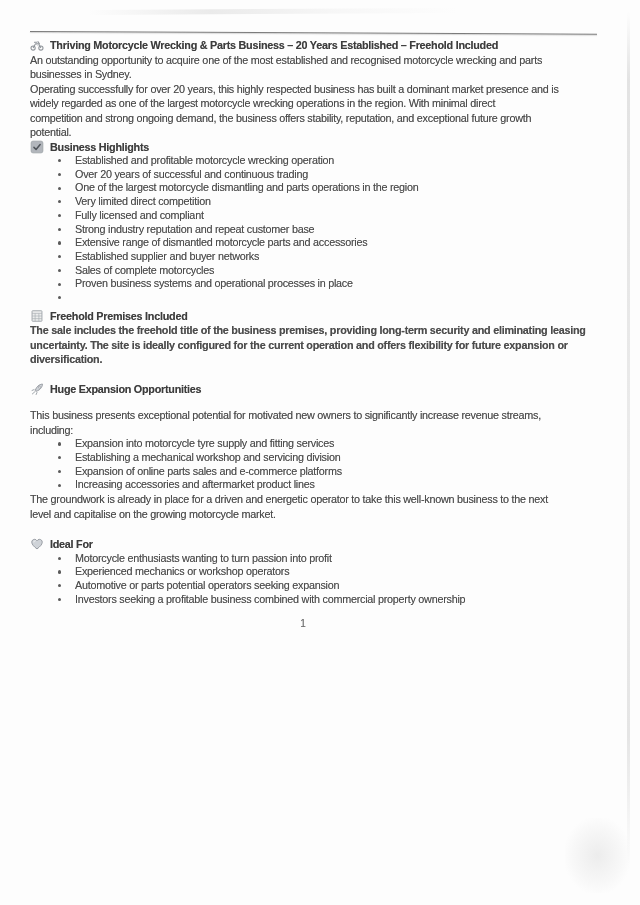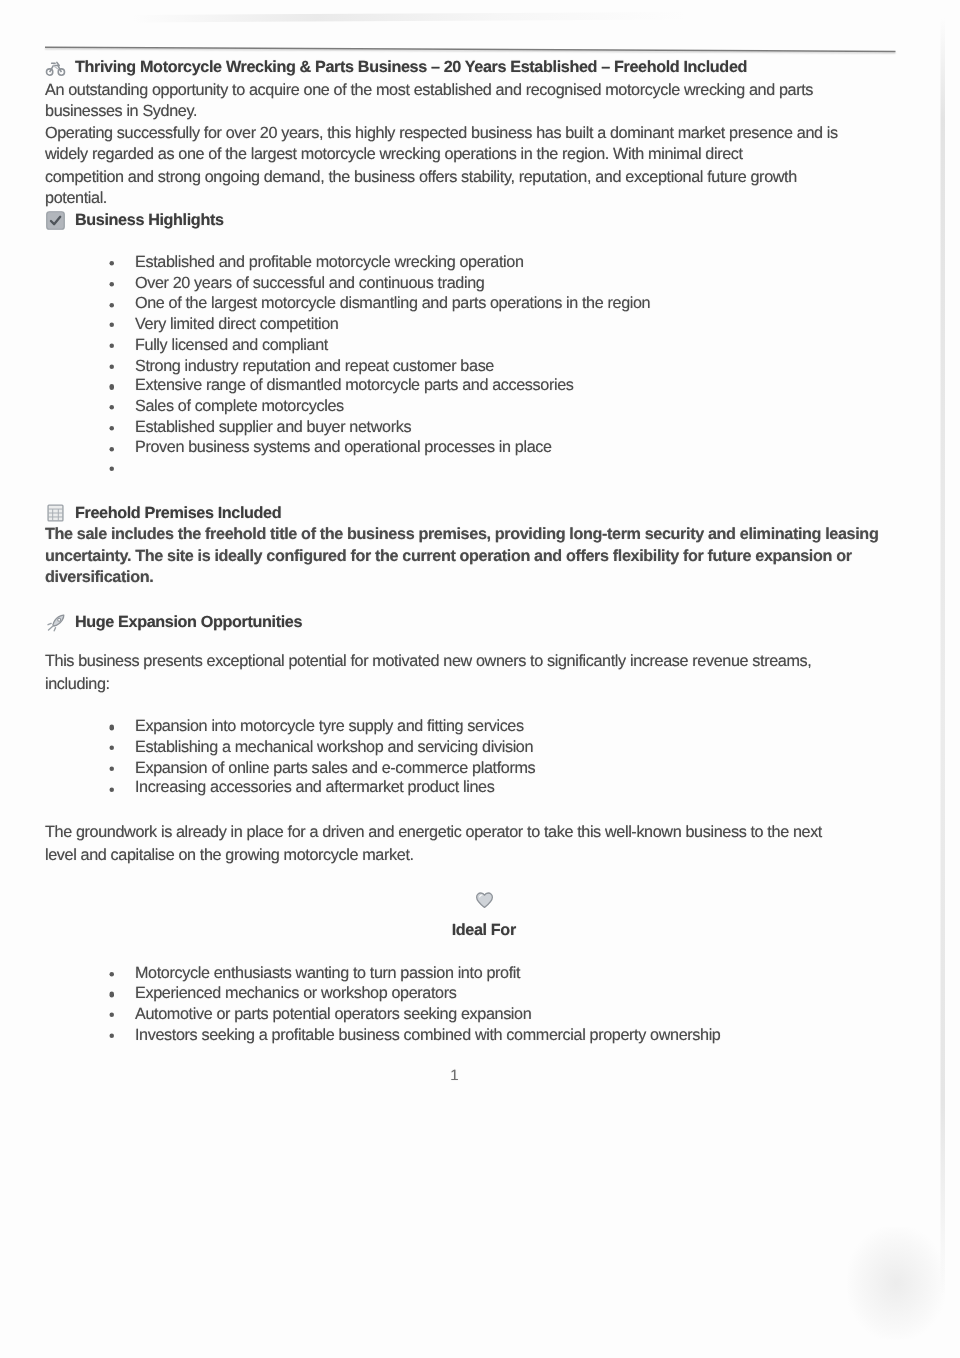--- a/index.html
+++ b/index.html
@@ -15,39 +15,39 @@
   .para{
     white-space:pre;line-height:14.5px;margin:0;
     text-shadow:0 0 .5px rgba(70,70,70,.55);
   }
   .heading{
     display:flex;align-items:center;gap:6px;
     font-weight:bold;color:#3d3d3d;line-height:14.5px;
     text-shadow:0 0 .5px rgba(55,55,55,.5);
   }
   .heading .ic{width:14px;height:14px;flex:none;display:block;}
-  ul.bullets{list-style:none;margin:15px;padding:0;}
+  ul.bullets{list-style:none;margin:0;padding:0;}
   ul.bullets li{
     position:relative;padding-left:45px;line-height:13.7px;min-height:13.7px;
     text-shadow:0 0 .5px rgba(70,70,70,.5);
   }
   ul.bullets li::before{
     content:"";position:absolute;left:28px;top:5.2px;
     width:3.2px;height:3.2px;border-radius:50%;background:#5a5a5a;
   }
   
   .p3{margin-top:4px;}
   .h-highlights{}
   .ul-highlights{margin-top:2.5px;}
   .h-freehold{margin-top:4px;}
   .p-freehold{margin-top:0;font-weight:bold;}
   .h-expansion{margin-top:15px;}
   .p-exp-intro{margin-top:12px;}
   .p-exp-closing{margin-top:0;}
-  .h-ideal{margin-top:16px;flex-direction:column;}
+  .h-ideal{margin-top:16px;}
   .ul-ideal{margin-top:2.5px;}
   .page-number{
     margin-top:12px;width:546px;text-align:center;
     color:#6f6f6f;font-size:10px;letter-spacing:0;
     text-shadow:0 0 .5px rgba(90,90,90,.5);
   }
   
   .scan-top-line{
     position:absolute;left:30px;top:31px;width:567px;height:1.4px;
     background:#6d6d6d;transform:rotate(.28deg);transform-origin:left center;
@@ -103,22 +103,22 @@
     <span>Business Highlights</span>
   </div>
   <ul class="bullets ul-highlights">
     <li>Established and profitable motorcycle wrecking operation</li>
     <li>Over 20 years of successful and continuous trading</li>
     <li>One of the largest motorcycle dismantling and parts operations in the region</li>
     <li>Very limited direct competition</li>
     <li>Fully licensed and compliant</li>
     <li>Strong industry reputation and repeat customer base</li>
     <li>Extensive range of dismantled motorcycle parts and accessories</li>
+    <li>Established supplier and buyer networks</li>
     <li>Sales of complete motorcycles</li>
-    <li>Established supplier and buyer networks</li>
     <li>Proven business systems and operational processes in place</li>
     <li></li>
   </ul>
 
   <div class="heading h-freehold">
     <svg class="ic" viewBox="0 0 24 24">
       <rect x="3.5" y="3" width="17" height="18" rx="1" fill="#eceded" stroke="#9aa0a6" stroke-width="1.5"></rect>
       <path d="M3.5 7.5 H20.5 M8.8 7.5 V21 M15.2 7.5 V21 M3.5 12 H20.5 M3.5 16.5 H20.5" fill="none" stroke="#a8adb3" stroke-width="1.1"></path>
     </svg>
     <span>Freehold Premises Included</span>

